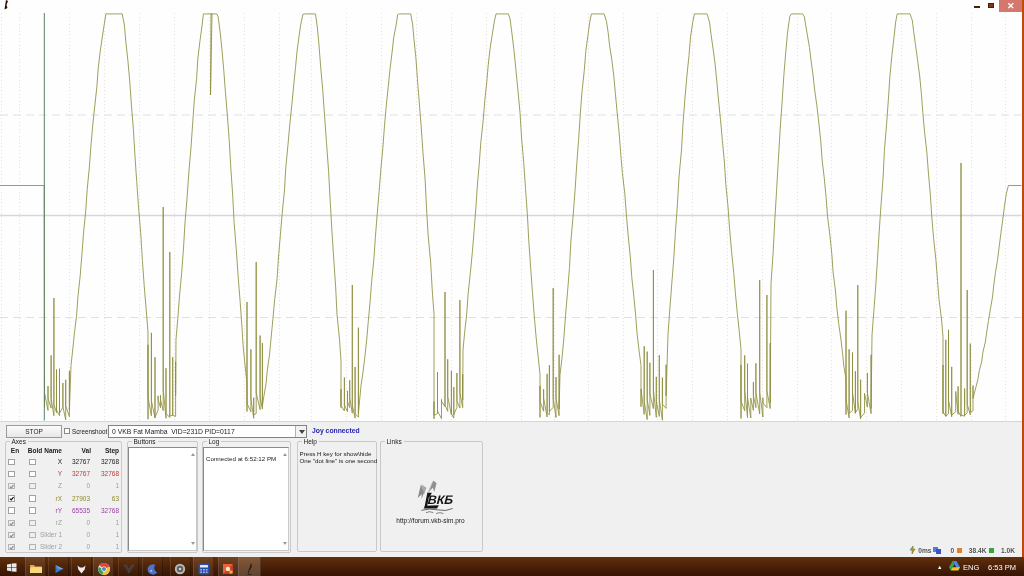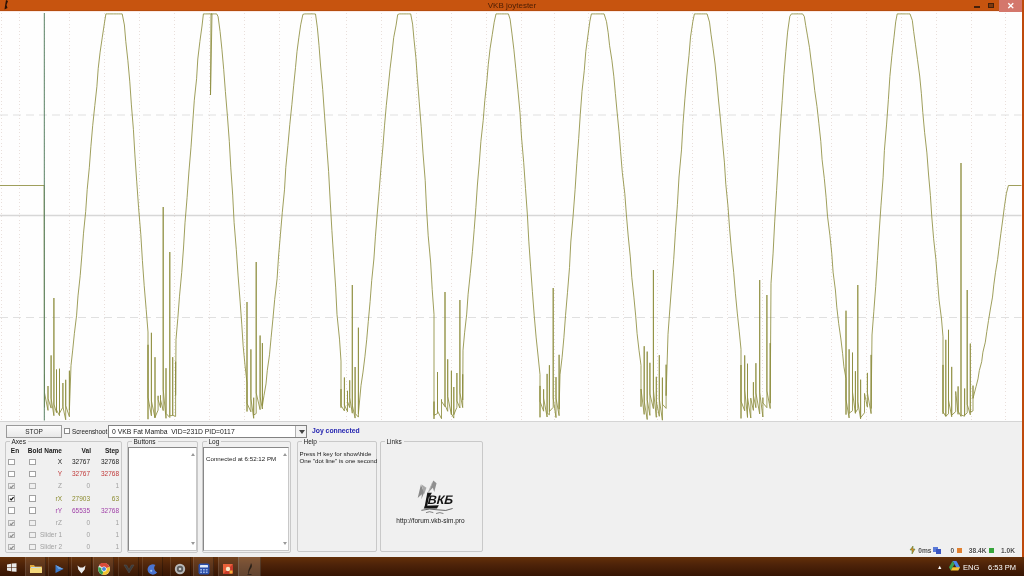--- a/index.html
+++ b/index.html
@@ -93,23 +93,20 @@
       <g shape-rendering="auto">
       <line x1="0" y1="115" x2="1021.5" y2="115" stroke="#e0e0e0" stroke-width="1" stroke-dasharray="8,5"></line>
       <line x1="0" y1="317.5" x2="1021.5" y2="317.5" stroke="#e0e0e0" stroke-width="1" stroke-dasharray="8,5"></line>
       <line x1="0" y1="215.5" x2="1021.5" y2="215.5" stroke="#d7d7d7" stroke-width="1.4"></line>
       <path d="M0,185.5 L44.2,185.5 L44.5,407.4 L44.5,374.2 L44.5,392.9 L48.0,410.4 L48.0,386.0 L48.0,398.4 L51.1,408.1 L51.1,355.4 L51.1,398.1 L53.9,415.7 L53.9,298 L53.9,404.1 L56.5,412.7 L56.5,369.5 L56.5,410.0 L59.5,415.7 L59.5,368.7 L59.5,413.2 L62.9,407.2 L62.9,383.0 L62.9,406.6 L65.7,419.8 L65.7,379.8 L65.7,405.7 L69.4,416.7 L69.4,370.8 L69.4,410.2 L71.0,365.5 L72.7,350.1 L74.4,333.3 L76.6,315.2 L78.0,295.9 L80.2,275.7 L81.9,254.7 L83.5,233.2 L85.7,211.4 L87.2,189.5 L89.3,167.8 L90.9,146.4 L92.7,125.6 L94.8,105.6 L96.9,86.5 L98.2,68.7 L100.1,52.2 L102.3,37.2 L104.3,23.9 L105.9,13.9 L107.6,13.9 L109.8,13.9 L111.0,13.9 L113.4,13.9 L115.0,13.9 L115.0,13.9 L116.7,13.9 L118.4,13.9 L120.2,13.9 L122.2,13.9 L124.4,25.0 L125.8,41.6 L127.9,60.7 L129.8,81.9 L131.4,104.9 L133.4,129.3 L134.9,154.9 L136.7,181.2 L138.6,207.8 L140.8,234.4 L142.4,260.4 L144.2,285.7 L146.2,309.6 L148.0,332.0 L148,419.2 L148,344.8 L148,397.3 L151.4,415.8 L151.4,332.8 L151.4,400.8 L155.0,418.0 L155.0,357.2 L155.0,417.3 L158.1,410.1 L158.1,395.8 L158.1,399.6 L160.5,407.6 L160.5,395.3 L160.5,399.6 L163.2,410.6 L163.2,207 L163.2,389.3 L166.0,418.3 L166.0,368.2 L166.0,413.4 L169.8,417.5 L169.8,252 L169.8,415.9 L172.7,415.4 L172.7,357.2 L172.7,415.3 L175.6,416.4 L175.6,361.7 L175.6,395.4 L176.0,339.4 L177.8,318.6 L179.5,296.2 L181.7,272.6 L183.5,248.0 L185.0,222.8 L187.1,197.4 L188.9,172.0 L191.0,147.2 L192.7,123.1 L194.3,100.2 L196.6,78.7 L197.8,59.0 L199.9,41.4 L202.0,26.0 L203.4,13.9 L205.5,13.9 L207.0,13.9 L209.3,13.9 L211.0,13.9 L210.5,95 L212,13.9 L211.0,13.9 L213.0,13.9 L214.7,13.9 L216.7,13.9 L218.1,16.7 L220.1,31.6 L221.9,49.2 L223.7,69.3 L225.4,91.6 L227.4,115.7 L229.3,141.3 L230.8,167.9 L232.7,195.1 L234.1,222.5 L236.3,249.6 L238.1,275.9 L240.1,301.1 L241.8,324.8 L243.2,346.5 L245.1,366.0 L247.0,382.9 L247,411.5 L247,302.0 L247,403.3 L250.9,411.8 L250.9,349.4 L250.9,398.6 L253.7,418.3 L253.7,397.7 L253.7,415.0 L256.2,413.5 L256.2,262 L256.2,392.9 L260.1,409.7 L260.1,335.5 L260.1,396.9 L262.4,409.0 L262.4,343.1 L262.4,405.7 L264.0,395.5 L266.0,383.9 L267.3,370.3 L269.5,354.8 L271.1,337.7 L272.9,319.2 L274.7,299.4 L277.1,278.6 L278.5,257.0 L280.4,234.8 L282.3,212.3 L284.5,189.8 L285.8,167.5 L287.9,145.7 L289.8,124.5 L291.9,104.3 L293.7,85.3 L295.5,67.6 L297.0,51.5 L298.9,37.2 L300.7,24.8 L302.9,14.4 L304.8,13.9 L306.1,13.9 L307.9,13.9 L310.0,13.9 L310.0,13.9 L311.6,13.9 L313.5,13.9 L315.5,14.0 L317.4,27.9 L319.0,45.4 L320.6,66.0 L322.7,89.4 L324.5,115.1 L326.5,142.6 L328.6,171.4 L330.2,200.9 L331.9,230.5 L333.8,259.7 L335.7,287.9 L337.0,314.6 L339.5,339.1 L341.0,361.1 L341,407.7 L341,389.1 L341,405.5 L344.4,410.9 L344.4,377.5 L344.4,404.8 L347.5,411.7 L347.5,390.8 L347.5,401.5 L349.7,407.6 L349.7,380.3 L349.7,397.6 L352.3,413.2 L352.3,285 L352.3,405.2 L355.1,418.1 L355.1,367.0 L355.1,413.4 L358.4,417.1 L358.4,327.7 L358.4,413.6 L361.0,385.5 L363.0,372.1 L364.9,356.8 L366.7,339.8 L368.3,321.3 L370.1,301.6 L371.7,280.7 L373.9,259.0 L375.4,236.8 L377.2,214.2 L379.1,191.6 L380.9,169.1 L382.9,147.1 L384.5,125.8 L386.3,105.4 L388.3,86.2 L390.1,68.4 L392.1,52.1 L393.7,37.6 L396.1,25.1 L397.7,14.6 L399.3,13.9 L401.2,13.9 L403.1,13.9 L405.0,13.9 L405.0,13.9 L406.7,13.9 L408.4,13.9 L410.7,13.9 L412.6,24.1 L414.0,39.5 L415.9,57.8 L417.4,78.7 L419.2,101.8 L421.2,126.8 L423.0,153.1 L425.2,180.3 L426.5,208.1 L428.2,235.8 L430.7,263.0 L432.2,289.4 L434.0,314.3 L434,418.9 L434,401.6 L434,415.3 L437.5,413.5 L437.5,372.0 L437.5,411.0 L441.5,418.7 L441.5,399.4 L441.5,401.3 L445.0,406.7 L445.0,292 L445.0,405.1 L447.7,411.3 L447.7,359.3 L447.7,396.4 L451.4,414.7 L451.4,370.8 L451.4,413.6 L453.8,418.1 L453.8,387.0 L453.8,414.7 L456.9,407.3 L456.9,373.0 L456.9,400.9 L459.9,408.0 L459.9,300 L459.9,392.7 L462.7,407.6 L462.7,374.3 L462.7,400.0 L463.0,350.2 L464.6,332.8 L466.7,314.1 L468.1,294.2 L470.3,273.3 L472.4,251.7 L474.2,229.6 L475.9,207.3 L477.4,185.0 L479.3,162.9 L480.9,141.3 L483.2,120.4 L484.8,100.5 L486.8,81.7 L488.3,64.3 L490.1,48.5 L492.3,34.4 L494.2,22.2 L496.0,13.9 L497.8,13.9 L499.6,13.9 L501.3,13.9 L503.0,13.9 L503.0,13.9 L504.7,13.9 L506.7,13.9 L508.4,13.9 L510.1,19.2 L511.9,33.1 L513.9,49.7 L515.8,68.7 L517.9,89.8 L520.0,112.7 L521.5,137.0 L523.7,162.4 L525.5,188.5 L527.4,214.9 L528.8,241.1 L530.6,266.9 L532.4,291.7 L534.2,315.2 L536.1,337.1 L538.2,357.0 L540.0,374.6 L540,417.3 L540,385.9 L540,401.3 L543.6,411.2 L543.6,389.3 L543.6,398.1 L547.1,417.0 L547.1,373.9 L547.1,412.9 L549.4,414.8 L549.4,365.2 L549.4,411.5 L553.2,407.3 L553.2,288 L553.2,398.1 L556.0,417.6 L556.0,377.1 L556.0,398.0 L559.1,415.7 L559.1,354.8 L559.1,409.2 L560.0,374.8 L562.1,357.3 L563.9,337.5 L565.5,315.7 L567.5,292.3 L569.5,267.6 L570.8,242.0 L573.1,215.9 L575.1,189.6 L576.8,163.6 L578.7,138.4 L580.3,114.1 L582.0,91.4 L584.3,70.3 L585.8,51.4 L588.0,34.9 L589.9,21.1 L591.4,13.9 L593.2,13.9 L595.5,13.9 L597.0,13.9 L597.0,13.9 L599.0,13.9 L600.4,13.9 L602.2,13.9 L604.1,13.9 L606.5,21.7 L608.2,32.8 L609.6,45.7 L611.9,60.2 L613.8,76.2 L615.4,93.6 L617.1,112.0 L619.0,131.5 L620.6,151.7 L622.3,172.4 L624.8,193.6 L626.4,214.8 L628.2,236.0 L630.3,256.9 L631.8,277.4 L633.9,297.1 L635.7,315.9 L637.1,333.7 L639.0,350.2 L641.0,365.3 L641,406.7 L641,392.1 L641,389.0 L644.2,414.4 L644.2,346.2 L644.2,401.0 L647.2,419.5 L647.2,351.6 L647.2,399.6 L649.9,415.4 L649.9,362.8 L649.9,394.0 L653.4,408.6 L653.4,270 L653.4,389.8 L656.3,417.3 L656.3,376.8 L656.3,401.3 L659.3,416.3 L659.3,355.2 L659.3,399.2 L662.4,420.2 L662.4,377.6 L662.4,404.2 L666.1,408.4 L666.1,364.7 L666.1,395.7 L668.0,334.3 L669.7,311.0 L671.6,286.0 L673.7,259.6 L675.4,232.3 L677.4,204.7 L679.0,177.0 L681.5,149.9 L683.0,123.7 L684.9,98.9 L686.9,76.0 L689.0,55.3 L690.5,37.1 L692.8,21.8 L694.4,13.9 L696.3,13.9 L698.1,13.9 L700.0,13.9 L700.0,13.9 L701.5,13.9 L703.7,13.9 L705.4,13.9 L707.1,13.9 L709.5,22.1 L711.0,34.2 L713.0,48.2 L715.1,64.0 L716.8,81.3 L718.5,100.0 L720.5,119.8 L722.4,140.7 L724.4,162.2 L725.8,184.2 L728.0,206.5 L729.6,228.8 L731.5,250.8 L733.7,272.4 L735.4,293.2 L737.3,313.1 L739.3,331.9 L741.0,349.3 L741,418.4 L741,365.0 L741,401.1 L744.7,410.8 L744.7,355.4 L744.7,389.9 L747.5,417.5 L747.5,363.7 L747.5,397.3 L750.8,418.0 L750.8,398.1 L750.8,398.8 L753.4,410.4 L753.4,382.2 L753.4,395.3 L755.9,407.7 L755.9,363.2 L755.9,392.9 L759.7,413.9 L759.7,280 L759.7,392.3 L762.9,417.0 L762.9,397.6 L762.9,402.9 L766.9,407.7 L766.9,295 L766.9,390.8 L770.2,408.5 L770.2,343.1 L770.2,403.1 L771.0,283.4 L773.1,253.1 L774.7,221.9 L776.6,190.3 L778.4,159.1 L780.2,129.0 L782.2,100.7 L783.9,74.7 L785.8,51.7 L787.6,32.1 L789.8,16.4 L791.4,13.9 L793.4,13.9 L795.0,13.9 L795.0,13.9 L797.1,13.9 L798.5,13.9 L800.5,13.9 L802.6,13.9 L804.3,16.5 L805.7,25.4 L807.5,35.9 L809.5,47.7 L811.1,60.8 L813.0,75.0 L814.7,90.3 L817.0,106.6 L818.9,123.7 L820.8,141.4 L822.1,159.7 L824.3,178.4 L826.1,197.3 L827.5,216.2 L829.9,235.2 L831.8,253.9 L833.1,272.2 L835.4,290.0 L836.8,307.2 L838.7,323.6 L840.9,339.0 L842.6,353.5 L843.9,366.7 L846.0,378.7 L846,414.6 L846,310.7 L846,399.4 L849.1,417.9 L849.1,349.3 L849.1,413.3 L852.5,410.7 L852.5,352.6 L852.5,392.1 L855.4,413.4 L855.4,371.2 L855.4,412.8 L857.8,408.8 L857.8,285 L857.8,401.6 L860.6,418.9 L860.6,379.7 L860.6,417.7 L864.5,412.8 L864.5,400.3 L864.5,393.4 L867.4,407.2 L867.4,372.9 L867.4,392.7 L871.1,413.6 L871.1,354.9 L871.1,408.5 L872.0,335.0 L873.8,311.7 L875.7,286.6 L877.4,260.3 L879.1,233.0 L881.0,205.2 L883.1,177.5 L884.4,150.3 L886.6,124.1 L888.4,99.3 L889.9,76.3 L891.9,55.5 L894.0,37.2 L895.7,21.9 L897.2,13.9 L899.7,13.9 L901.4,13.9 L903.0,13.9 L903.0,13.9 L905.1,13.9 L906.4,13.9 L908.3,13.9 L910.0,13.9 L912.3,20.3 L913.7,31.7 L915.5,44.8 L917.5,59.7 L919.7,76.0 L921.4,93.7 L922.8,112.5 L924.6,132.3 L926.9,152.9 L928.5,174.0 L930.4,195.4 L931.8,217.0 L933.6,238.5 L935.9,259.6 L937.5,280.2 L939.1,300.1 L941.5,319.0 L943.0,336.8 L943,413.8 L943,364.9 L943,411.7 L945.8,416.4 L945.8,339.8 L945.8,416.2 L948.5,413.8 L948.5,329.8 L948.5,400.1 L951.7,416.8 L951.7,366.9 L951.7,415.2 L955.7,411.6 L955.7,395.8 L955.7,391.5 L958.1,414.3 L958.1,386.4 L958.1,411.1 L961.0,416.4 L961.0,163 L961.0,415.0 L964.6,416.2 L964.6,388.5 L964.6,415.2 L967.2,412.9 L967.2,290 L967.2,404.3 L970.3,414.8 L970.3,343.6 L970.3,412.1 L973.0,410.9 L973.0,385.6 L973.0,398.4 L976.1,386.4 L978.0,378.9 L979.3,370.6 L981.7,361.7 L982.9,352.2 L985.3,342.2 L986.8,331.6 L988.5,320.5 L990.4,309.0 L992.5,297.1 L993.8,284.9 L995.5,272.3 L997.6,259.5 L999.2,246.5 L1000.9,233.3 L1002.7,220.0 L1004.4,206.7 L1006.4,193.3 L1008.4,185.5 L1021.5,185.5" fill="none" stroke="#8e8e3f" stroke-width="0.85"></path>
       <line x1="44.3" y1="13" x2="44.3" y2="420.5" stroke="#5b8266" stroke-width="1"></line>
       </g>
     </svg>
   </div>
 
-  <div id="titlebar">
-    <div class="tt">VKB joytester</div>
-  </div>
   <svg id="ticon" viewBox="0 0 9 10">
       <path d="M4 0 l2 1 -1.5 4 1 3 -3 1.5 0.5 -3.5 z" fill="#2a1206"></path>
     </svg>
   <div id="wbtn-min"></div>
   <div id="wbtn-max"></div>
   <div id="wbtn-close">
       <span>✕</span>
     </div>
   <div id="rborder"></div>
 

